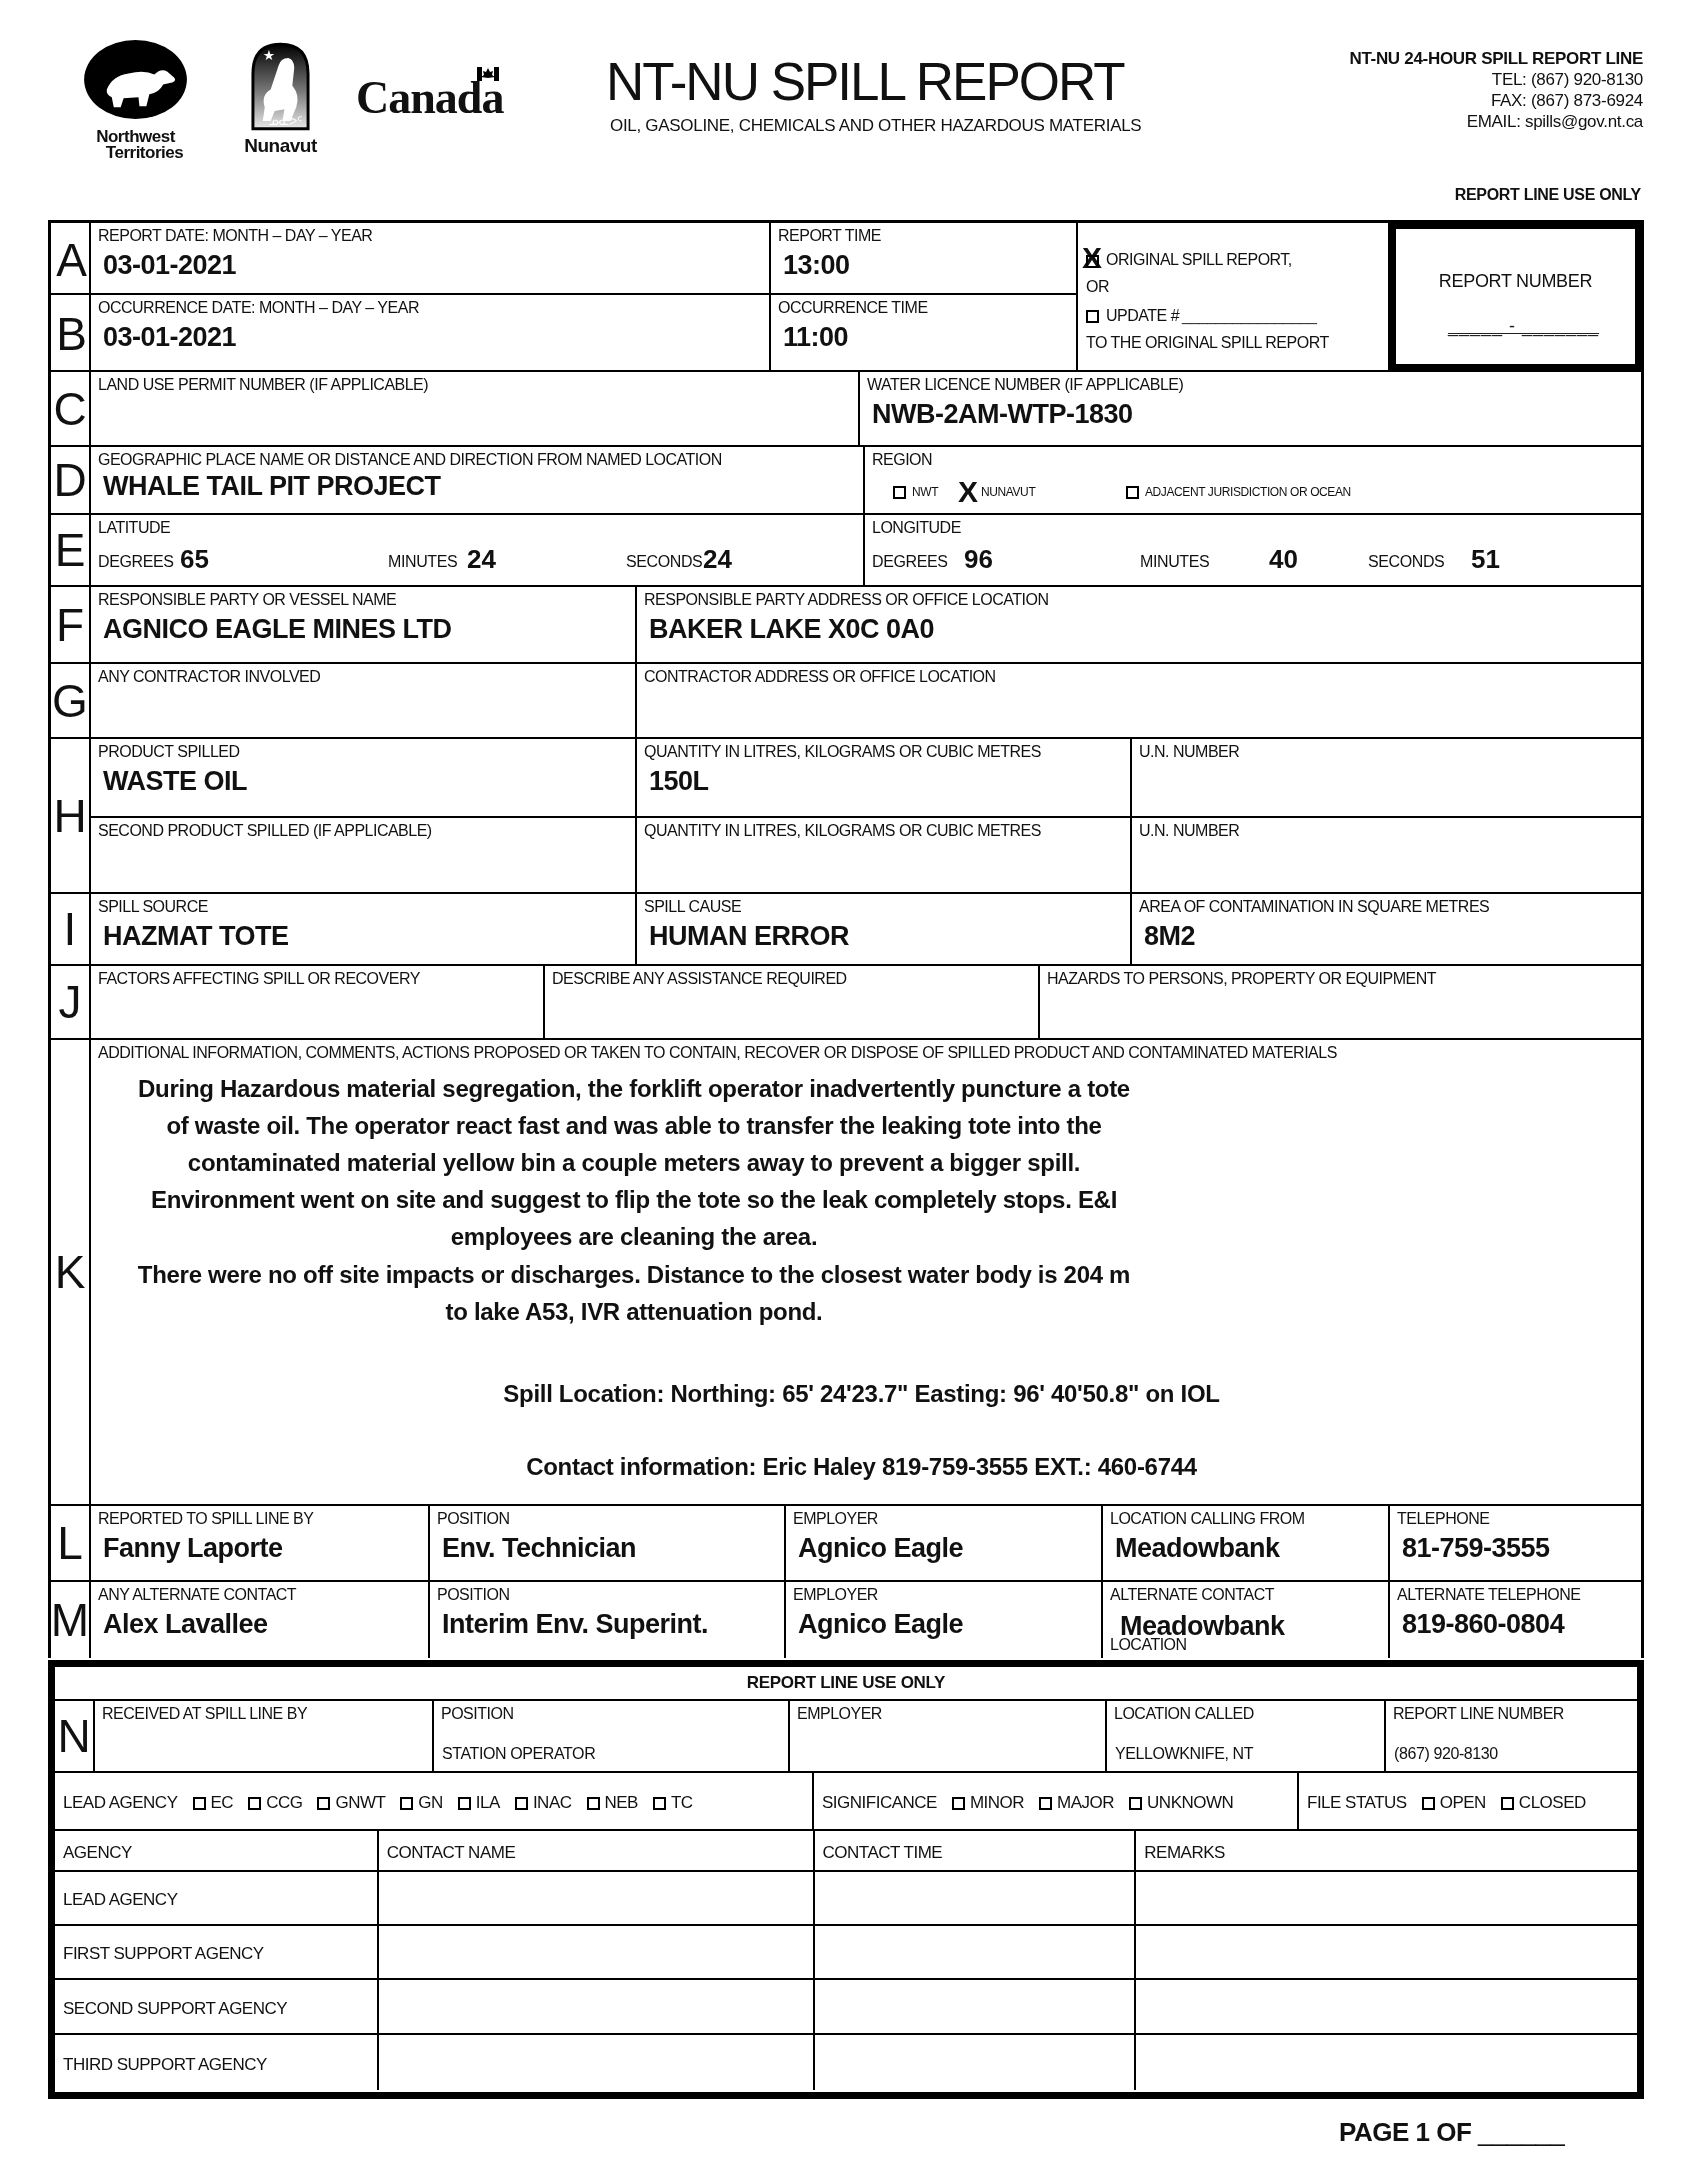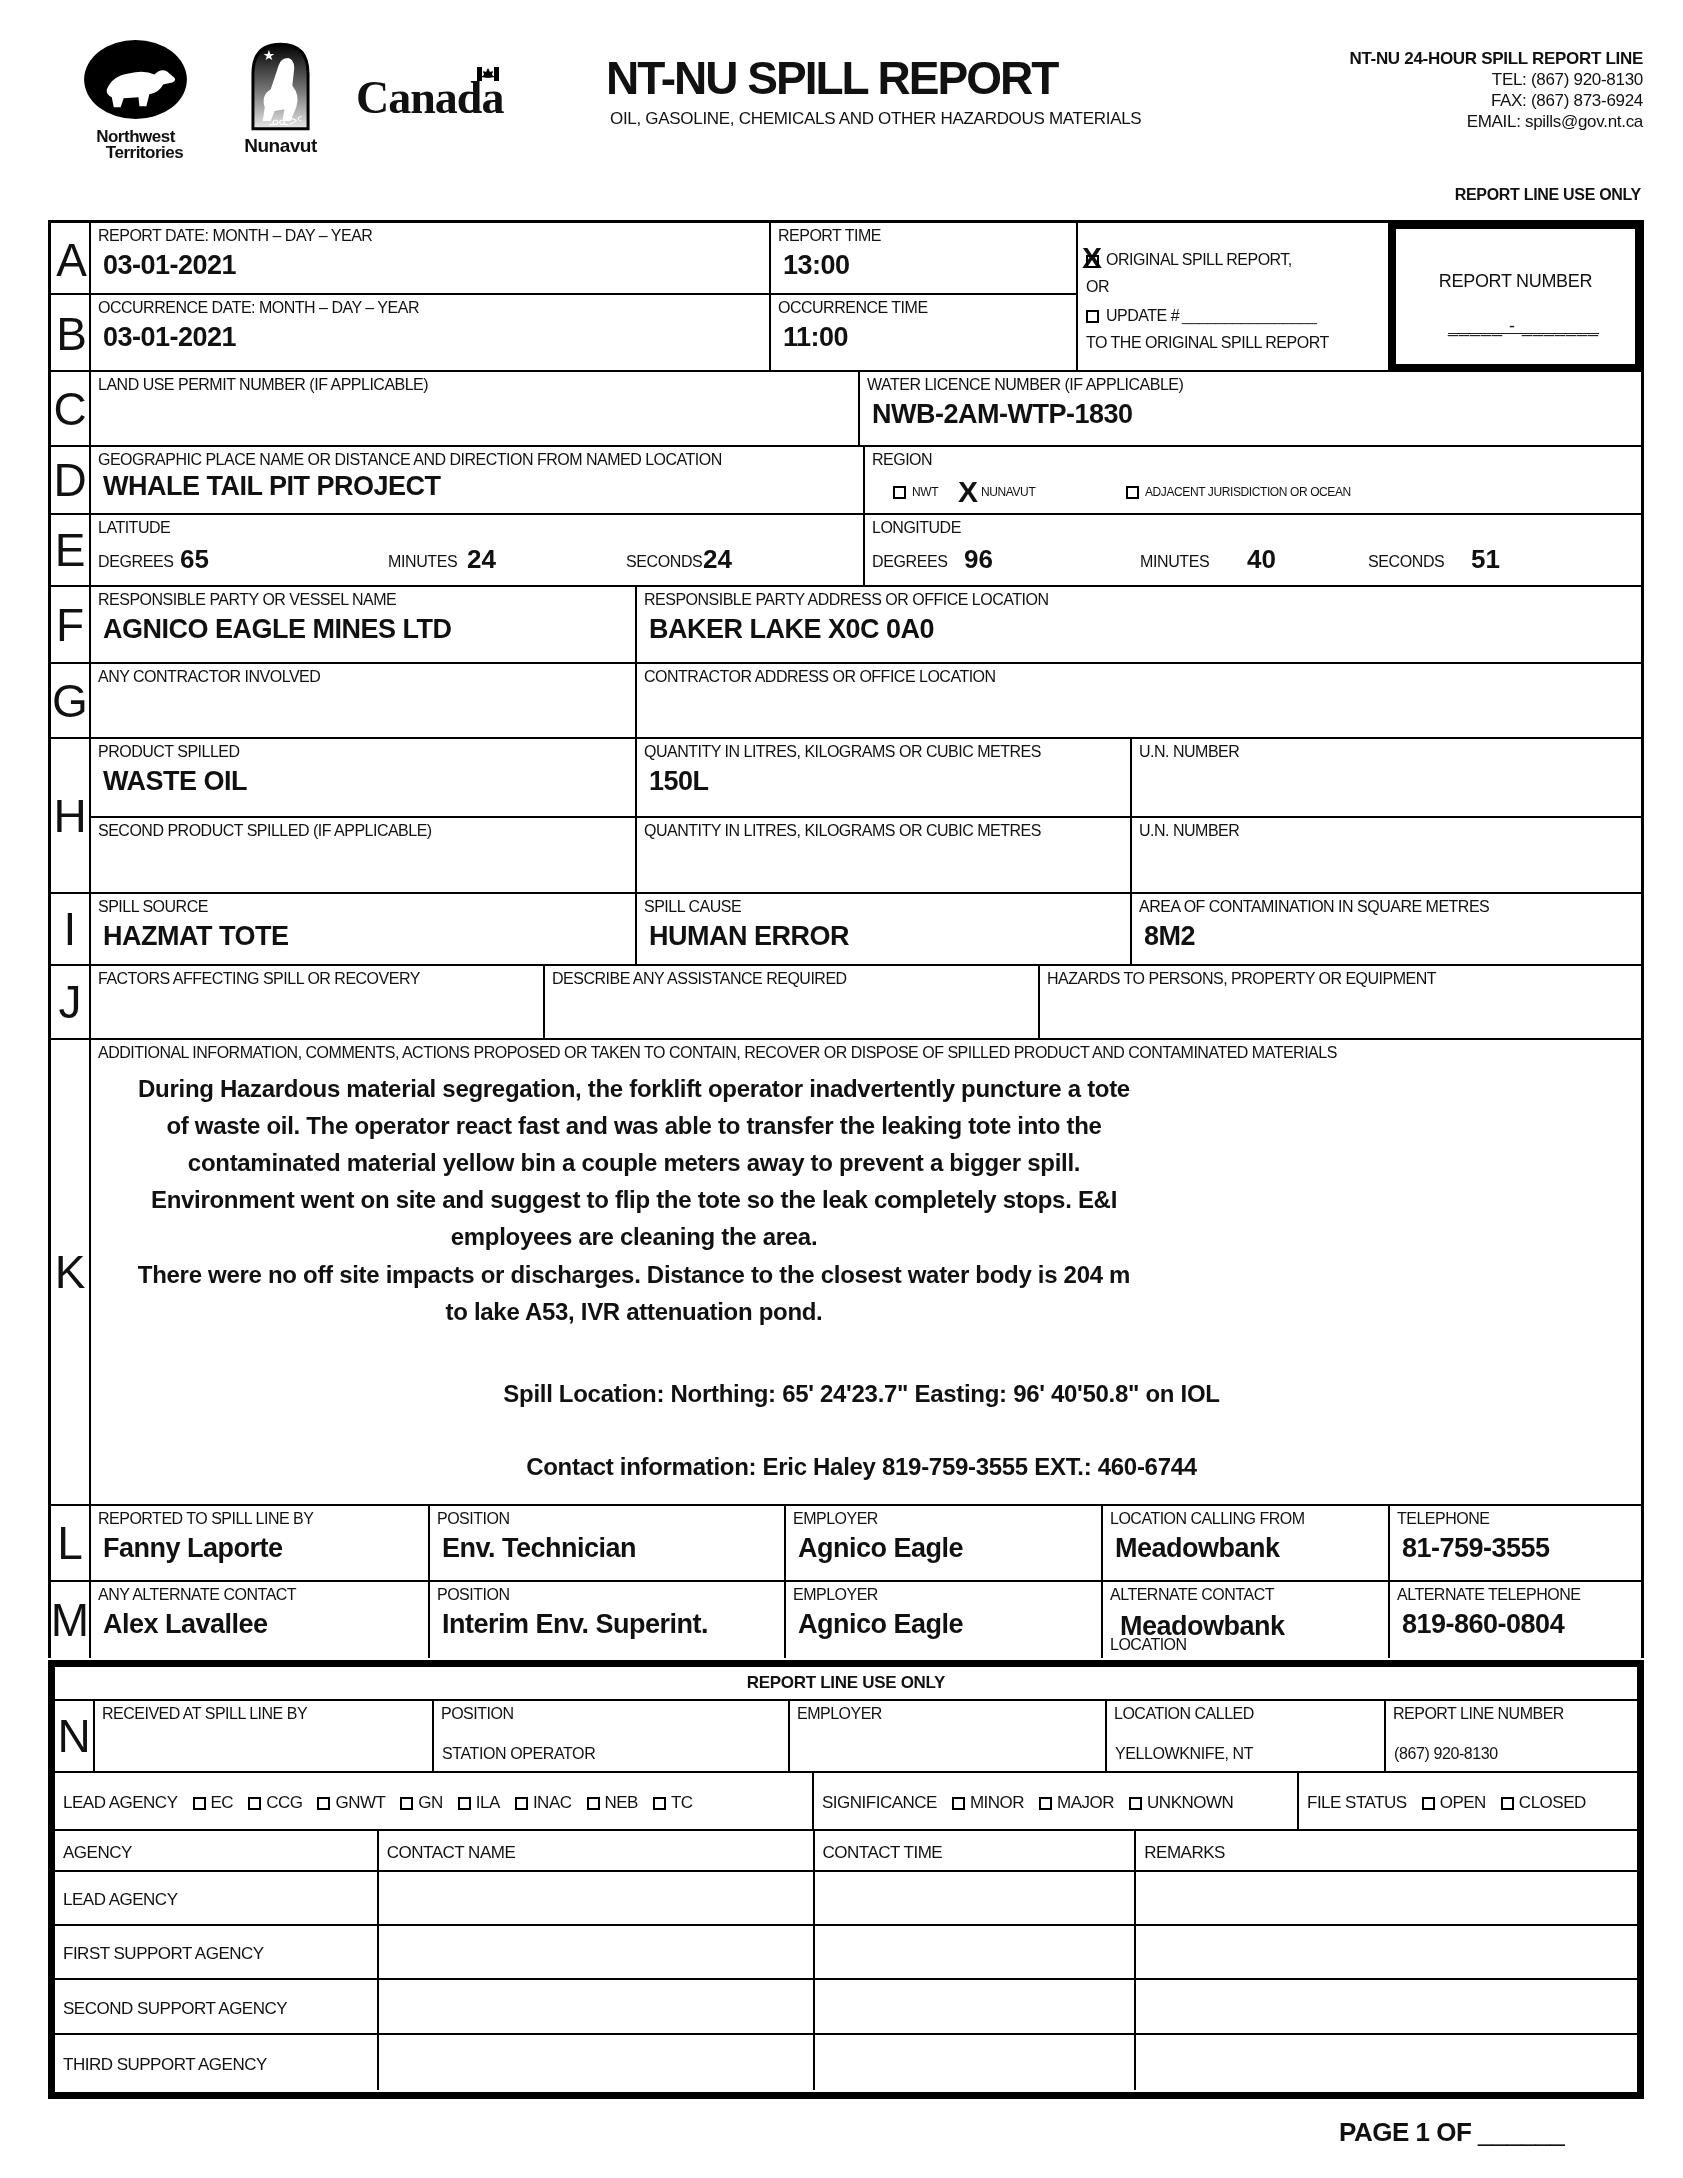--- a/index.html
+++ b/index.html
@@ -11,21 +11,21 @@
   }
   
   .logo-nwt { position: absolute; left: 71px; top: 38px; width: 129px; text-align: center; }
   .logo-nwt .nwt-text { font-size: 17px; font-weight: 700; letter-spacing: -0.5px; line-height: 16px; }
   .logo-nwt .nwt-text .l2 { margin-left: 18px; display:block; }
   .logo-nun { position: absolute; left: 226px; top: 40px; width: 109px; text-align: center; }
   .logo-nun .nun-text { font-size: 19px; font-weight: 700; letter-spacing: -0.5px; }
   .canada-wm { position: absolute; left: 356px; top: 71px; font-family: "Liberation Serif", serif; font-weight: 700; font-size: 46px; letter-spacing: -1px; }
   .canada-wm svg { position: absolute; right: 4px; top: -4px; }
   .hdr-title { position: absolute; left: 606px; top: 51px; width: 604px; }
-  .hdr-title .t { font-size: 46px; font-weight: 700; letter-spacing: -2px; white-space: nowrap; }
+  .hdr-title .t { font-size: 53px; font-weight: 400; letter-spacing: -2px; white-space: nowrap; }
   .hdr-title .st { font-size: 17px; letter-spacing: -0.3px; margin-top: 4px; margin-left: 4px; }
   .hotline { position: absolute; right: 40px; top: 48px; text-align: right; font-size: 17px; line-height: 21px; letter-spacing: -0.3px; }
   .hotline .hl1 { font-weight: 700; }
   .rlu-top { position: absolute; right: 42px; top: 186px; font-weight: 700; font-size: 16px; letter-spacing: -0.3px; }
 
   
   .form { position: absolute; left: 48px; top: 220px; width: 1596px; border: 3px solid #000; border-bottom: none; background: #fff; }
   .row { display: flex; border-bottom: 2px solid #000; position: relative; }
   .row.noline { border-bottom: none; }
   .cell { position: relative; border-right: 2px solid #000; padding: 4px 4px 0 7px; }
@@ -211,21 +211,21 @@
         <span class="coord" style="left:297px">MINUTES</span>
         <span class="coordval" style="left:376px">24</span>
         <span class="coord" style="left:535px">SECONDS</span>
         <span class="coordval" style="left:612px">24</span>
       </div>
       <div class="cell last" style="width:776px">
         <span class="lbl">LONGITUDE</span>
         <span class="coord" style="left:7px">DEGREES</span>
         <span class="coordval" style="left:99px">96</span>
         <span class="coord" style="left:275px">MINUTES</span>
-        <span class="coordval" style="left:382px">40</span>
+        <span class="coordval" style="left:404px">40</span>
         <span class="coord" style="left:503px">SECONDS</span>
         <span class="coordval" style="left:606px">51</span>
       </div>
     </div>
 
     <div class="row" style="height:77px">
       <div class="lt">F</div>
       <div class="cell" style="width:546px">
         <span class="lbl">RESPONSIBLE PARTY OR VESSEL NAME</span>
         <span class="val">AGNICO EAGLE MINES LTD</span>

